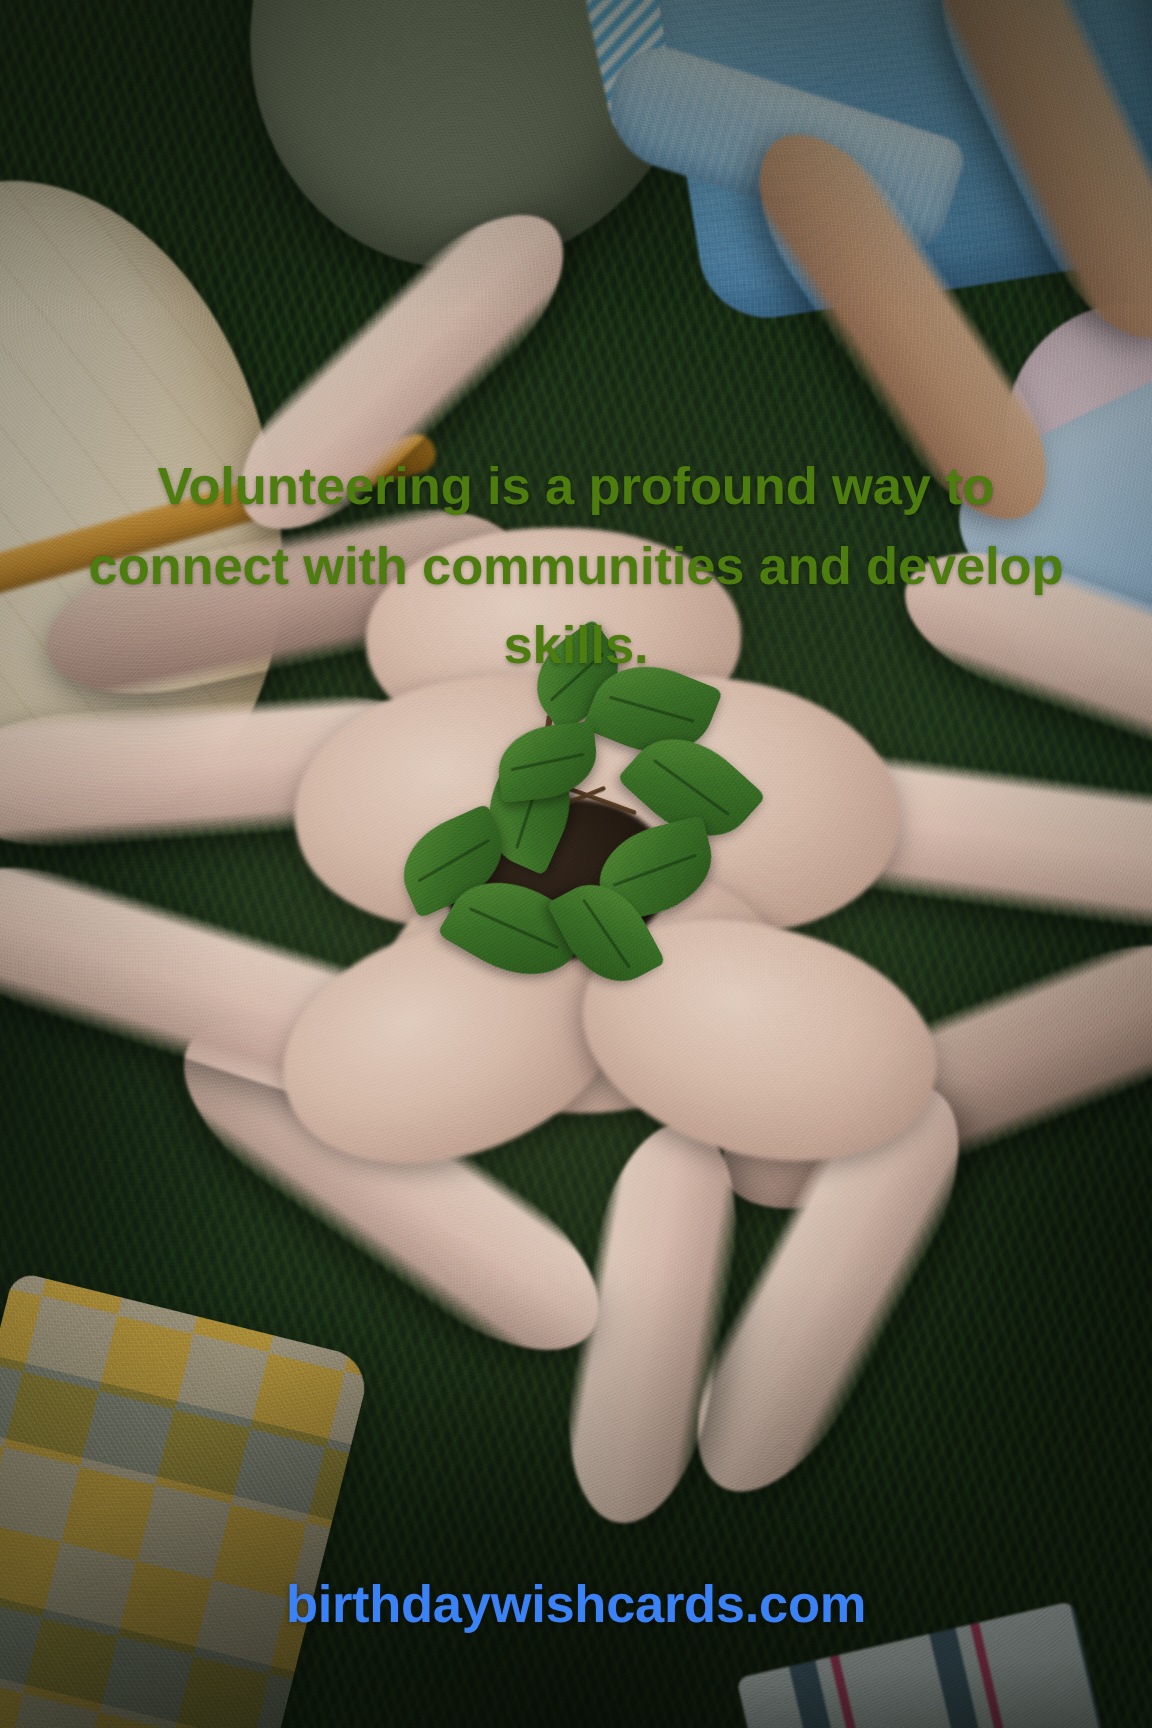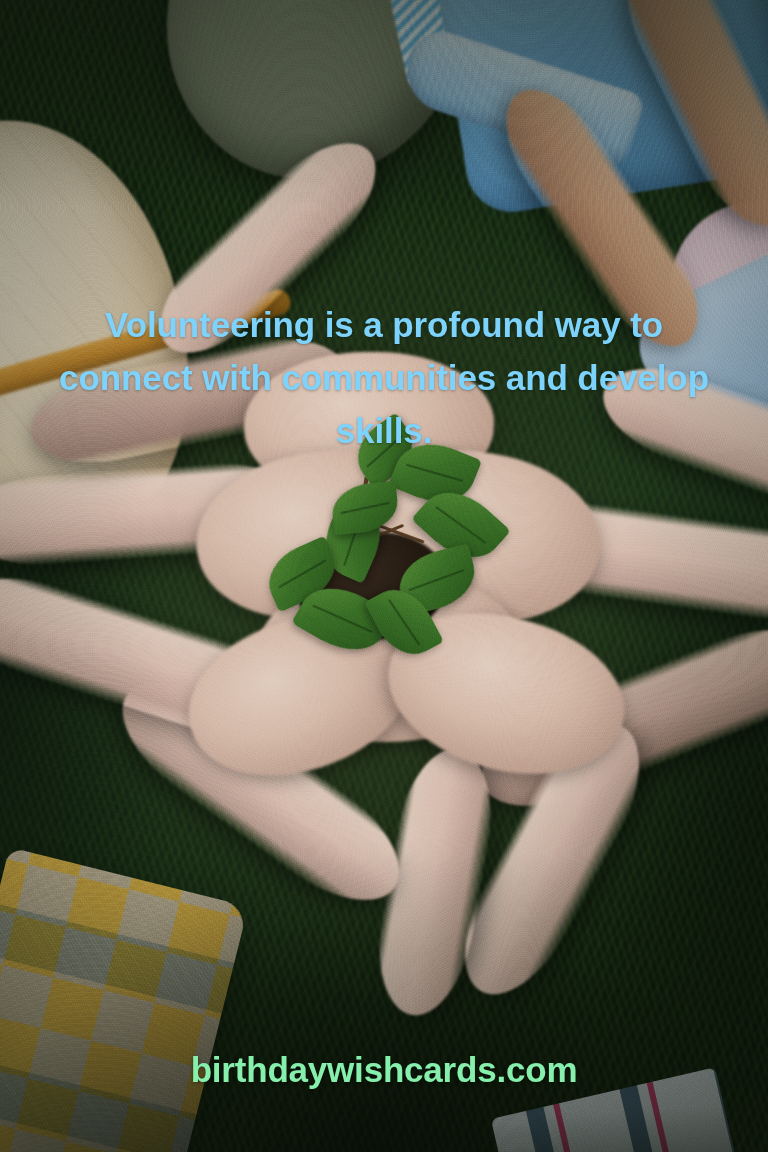--- a/index.html
+++ b/index.html
@@ -319,32 +319,32 @@
     font-weight: 700;
     color: #ffffff;
     letter-spacing: -0.1px;
     text-shadow: 0 1px 3px rgba(0,0,0,0.30);
   }
   .subhead {
     margin: 16px 0 0 0;
     font-size: 35px;
     line-height: 1.52;
     font-weight: 700;
-    color: #7dd3fc;
+    color: #4d7c0f;
     letter-spacing: -0.1px;
     text-shadow: 0 1px 3px rgba(0,0,0,0.30);
   }
   .footer-url {
     position: absolute;
     left: 0; right: 0;
     bottom: 62px;
     text-align: center;
     font-size: 35px;
     font-weight: 700;
-    color: #86efac;
+    color: #3b82f6;
     letter-spacing: -0.2px;
     text-shadow: 0 1px 4px rgba(0,0,0,0.38);
   }
 </style>
 </head>
 <body>
 
 <div class="poster">
 
   <div class="photo">

